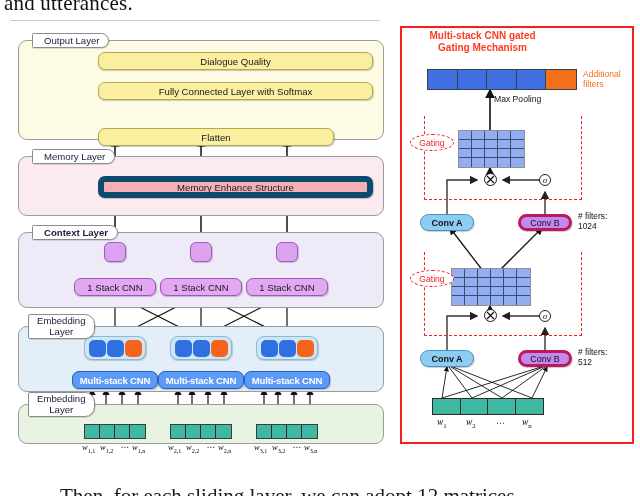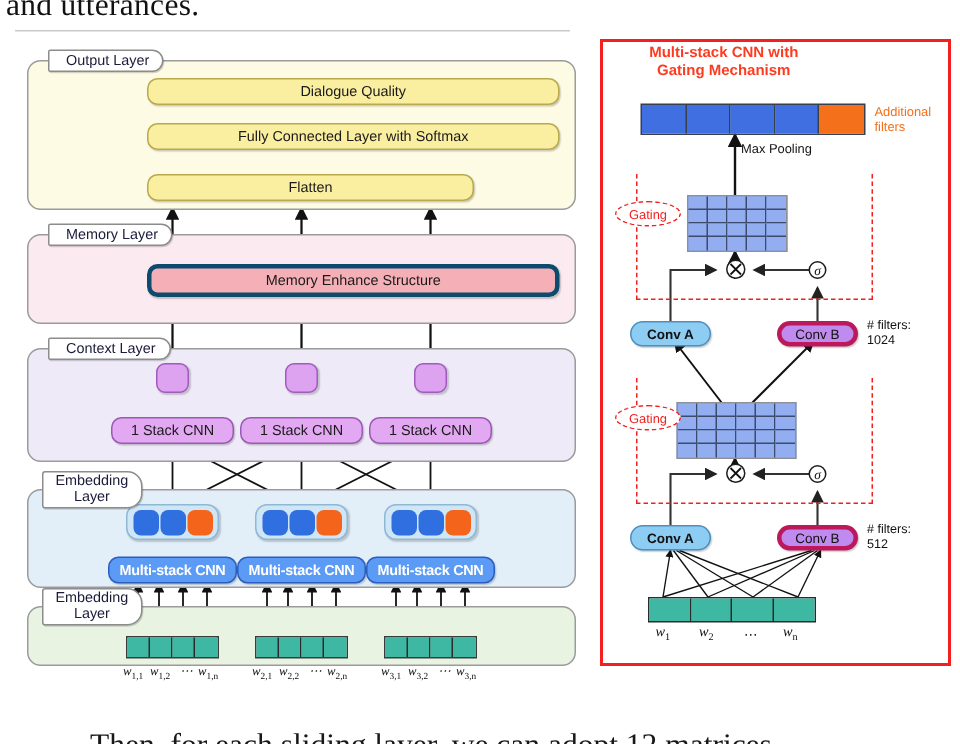--- a/index.html
+++ b/index.html
@@ -52,21 +52,21 @@
   .tab.two-line { text-align:center; padding:1px 8px 1px 8px; line-height:10.5px; }
 
   
   .pill {
     position:absolute; border-radius:7px; display:flex;
     align-items:center; justify-content:center;
     font-size:9.6px; color:#1a1a1a; text-align:center;
     box-shadow:0.8px 1px 1px rgba(0,0,0,.20);
   }
   .pill-yellow { background:#faeea0; border:1px solid #b9a94d; }
-  .pill-pink   { background:#f4b0b6; border:3px solid #0c4a6e; }
+  .pill-pink   { background:#f4b0b6; border:6px solid #0c4a6e; }
   .pill-purple { background:#e3a8f2; border:1px solid #9b59b6; }
   .pill-blue   { background:#5b9bf5; border:1px solid #2a5fc0; color:#fff;
                  font-weight:bold; letter-spacing:-.2px; }
 
   
   .ctx-node {
     position:absolute; width:22px; height:20px; border-radius:6px;
     background:#dda3f0; border:1px solid #a05bbd;
     box-shadow:0.8px 1px 1px rgba(0,0,0,.18);
   }
@@ -230,28 +230,28 @@
           <line x1="284" y1="399" x2="284" y2="363" marker-end="url(#ah)"></line>
           <line x1="300" y1="399" x2="300" y2="363" marker-end="url(#ah)"></line>
         </g>
       </svg>
 
       <div class="layer layer-out" style="left:8px; top:14px; width:366px; height:100px;"></div>
       <div class="tab" style="left:22px; top:7px;">Output Layer</div>
 
       <div class="pill pill-yellow" style="left:88px; top:56px; width:275px; height:18px;">Fully Connected Layer with Softmax</div>
       <div class="pill pill-yellow" style="left:88px; top:26px; width:275px; height:18px;">Dialogue Quality</div>
-      <div class="pill pill-yellow" style="left:88px; top:90px; width:218px; height:18px;text-align:right;">Flatten</div>
+      <div class="pill pill-yellow" style="left:88px; top:102px; width:236px; height:18px;text-align:right;">Flatten</div>
 
       <div class="layer layer-mem" style="left:8px; top:130px; width:366px; height:60px;"></div>
       <div class="tab" style="left:22px; top:123px;">Memory Layer</div>
       <div class="pill pill-pink" style="left:88px; top:150px; width:275px; height:22px;">Memory Enhance Structure</div>
 
       <div class="layer layer-ctx" style="left:8px; top:206px; width:366px; height:76px;"></div>
-      <div class="tab" style="left:22px; top:199px;">Context Layer</div>
+      <div class="tab" style="left:22px; top:199px;font-weight:bold;">Context Layer</div>
 
       <div class="ctx-node" style="left:94px; top:216px;"></div>
       <div class="ctx-node" style="left:180px; top:216px;"></div>
       <div class="ctx-node" style="left:266px; top:216px;"></div>
 
       <div class="pill pill-purple" style="left:64px; top:252px; width:82px; height:18px;">1 Stack CNN</div>
       <div class="pill pill-purple" style="left:150px; top:252px; width:82px; height:18px;">1 Stack CNN</div>
       <div class="pill pill-purple" style="left:236px; top:252px; width:82px; height:18px;">1 Stack CNN</div>
 
       <div class="layer layer-utt" style="left:8px; top:300px; width:366px; height:66px;"></div>
@@ -341,21 +341,21 @@
         <span>⋯</span>
       </div>
       <div class="wlabel" style="left:294px; top:416px;">
         <span>w</span><sub>3,n</sub>
       </div>
     </div>
 
     <div class="right-panel">
 
       <div class="rp-title">
-        <div>Multi-stack CNN with</div>
+        <div>Multi-stack CNN gated</div>
         <div>Gating Mechanism</div>
       </div>
 
       <svg class="overlay">
         <defs>
           <marker id="ah2" markerWidth="6" markerHeight="6" refX="5" refY="3" orient="auto" markerUnits="strokeWidth">
             <path d="M0,0 L6,3 L0,6 z" fill="#111"></path>
           </marker>
           <marker id="ahl" markerWidth="6" markerHeight="6" refX="5" refY="3" orient="auto" markerUnits="strokeWidth">
             <path d="M0,0 L6,3 L0,6 z" fill="#222"></path>

